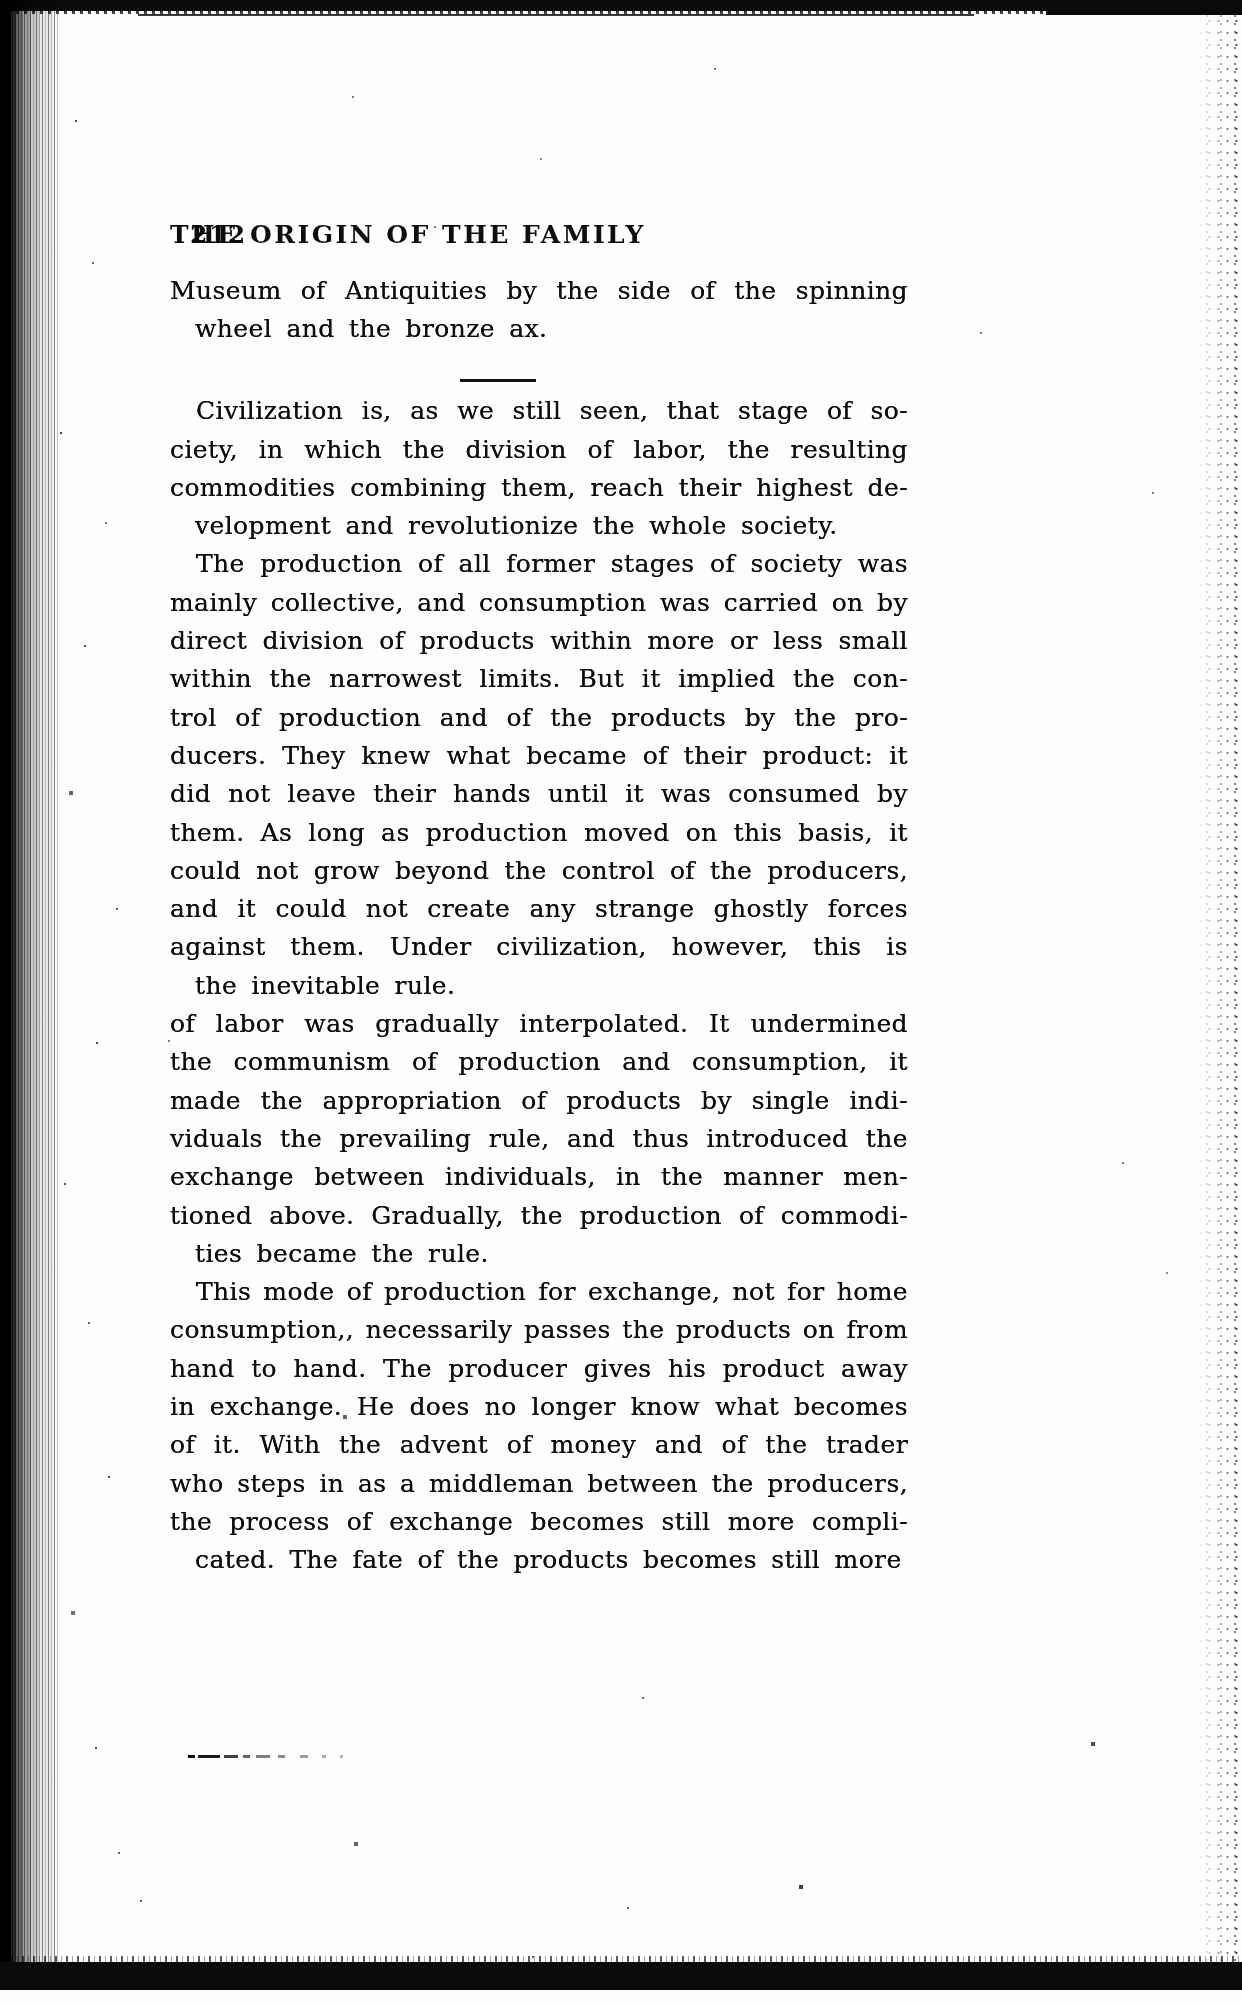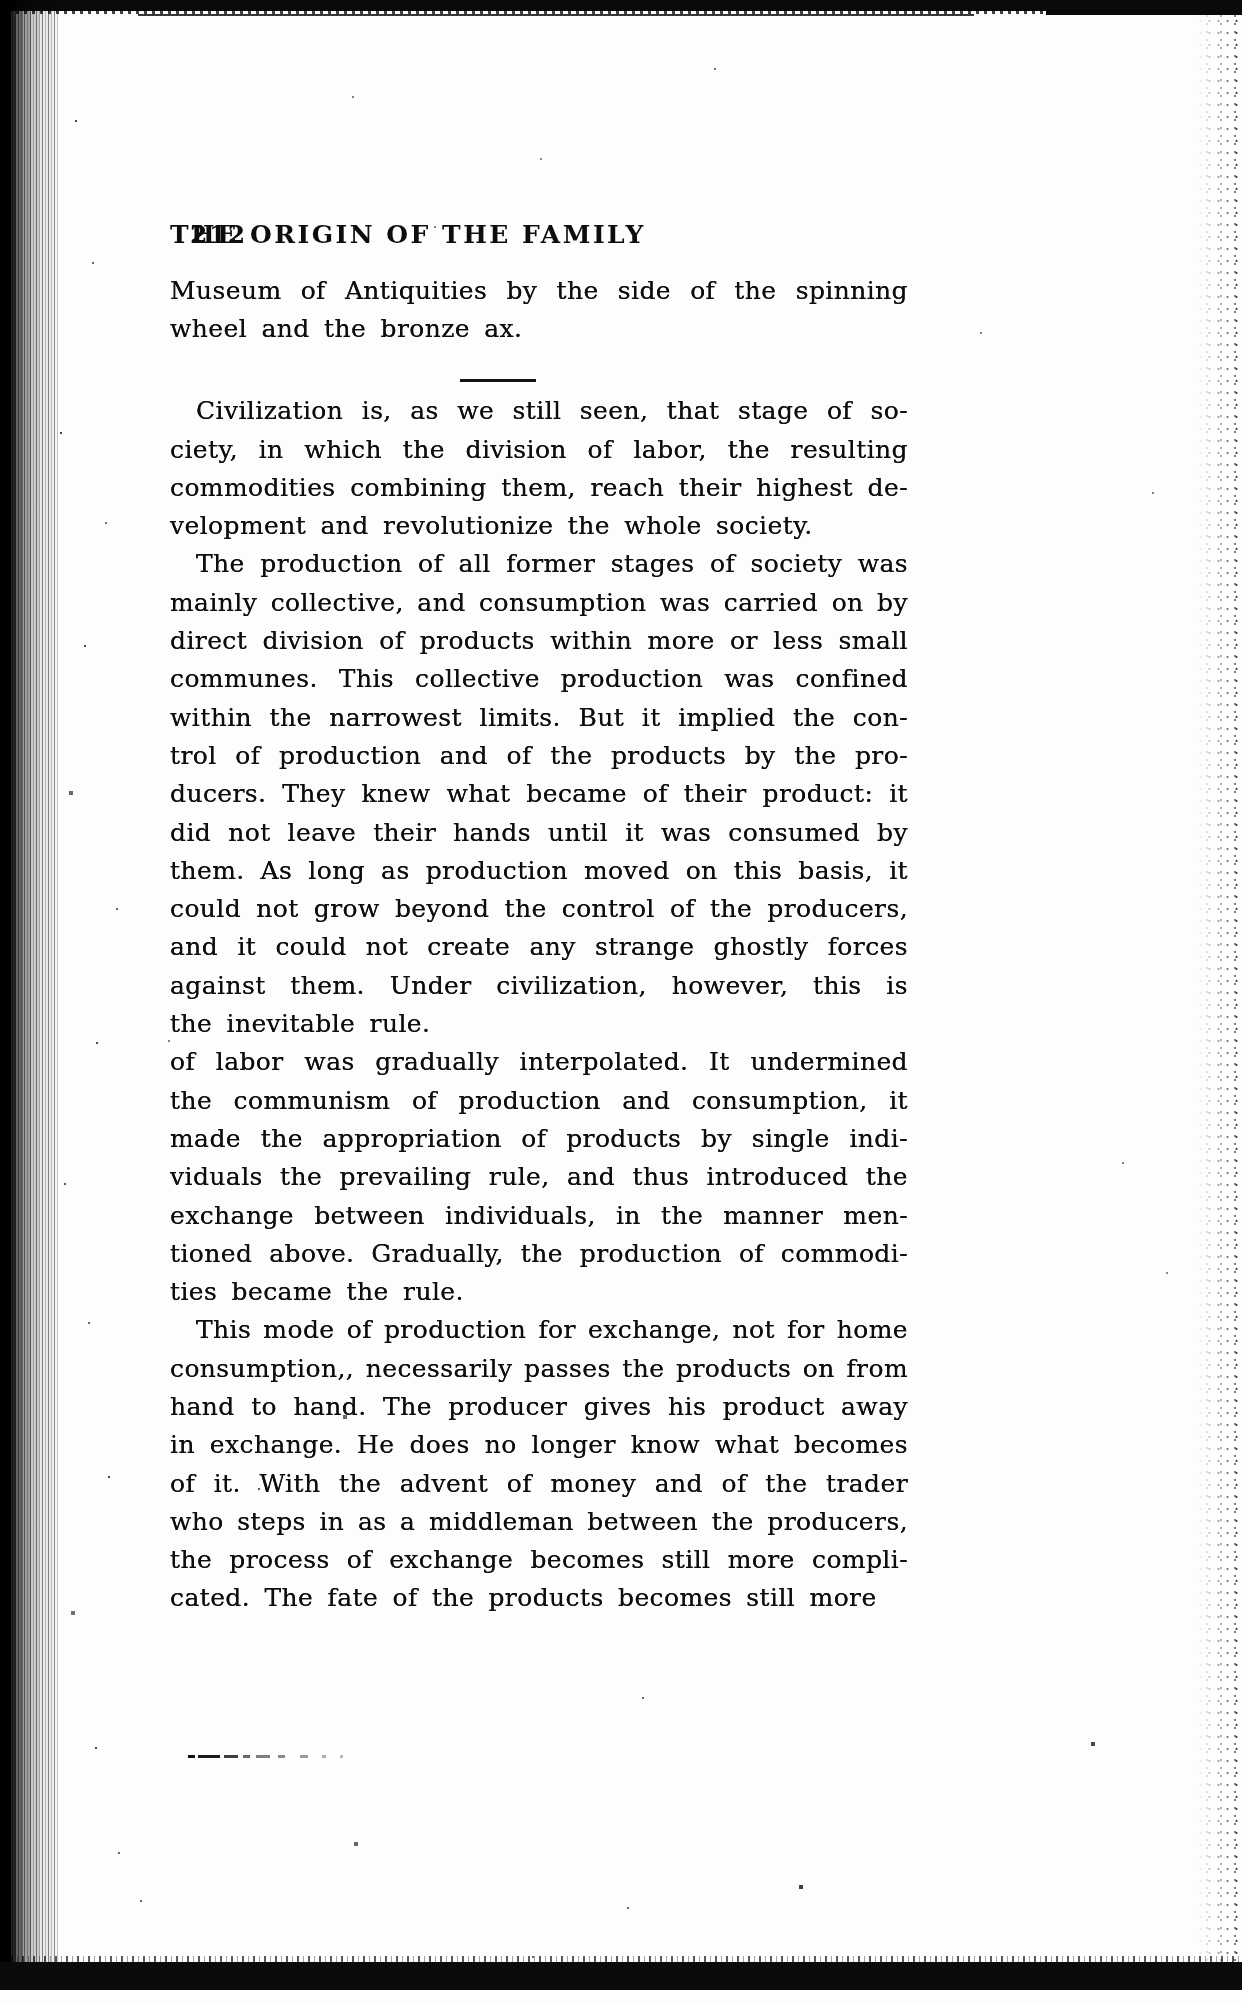--- a/index.html
+++ b/index.html
@@ -41,21 +41,21 @@
   .pagenum { position: absolute; left: 20px; top: 0; letter-spacing: 1.5px; }
   .runtitle { display: block; letter-spacing: 2.5px; }
 
   
   #text-body { position: absolute; top: 272px; left: 170px; width: 738px;
     font-weight: normal; font-size: 25px;
     text-shadow: 0 0 0.6px rgba(0,0,0,.85); }
   .line { height: 38.3px; line-height: 38.3px;
     text-align: justify; text-align-last: justify;
     letter-spacing: 0.4px; }
-  .line.end { text-align-last: left; word-spacing: 6px; }
+  .line.end { text-align-last: left; word-spacing: 6px; margin-left: 25px; }
   .line.indent { text-indent: 26px; }
   .divider { margin: 30px 0 10.7px 290px; width: 76px; height: 0; border-top: 3px solid #141414; }
 
   
   .pencil-mark { position: absolute; top: 1755px; left: 188px; width: 165px; height: 3px;
     background: linear-gradient(90deg,
       #111 0 7px, transparent 7px 10px,
       #1c1c1c 10px 32px, transparent 32px 36px,
       rgba(0,0,0,.75) 36px 50px, transparent 50px 55px,
       rgba(0,0,0,.6) 55px 62px, transparent 62px 68px,
@@ -114,21 +114,20 @@
       <div>
         <div class="line indent">Civilization is, as we still seen, that stage of so-</div>
         <div class="line">ciety, in which the division of labor, the resulting</div>
         <div class="line">commodities combining them, reach their highest de-</div>
         <div class="line end">velopment and revolutionize the whole society.</div>
       </div>
       <div>
         <div class="line indent">The production of all former stages of society was</div>
         <div class="line">mainly collective, and consumption was carried on by</div>
         <div class="line">direct division of products within more or less small</div>
-        <div class="line">communes. This collective production was confined</div>
         <div class="line">within the narrowest limits. But it implied the con-</div>
         <div class="line">trol of production and of the products by the pro-</div>
         <div class="line">ducers. They knew what became of their product: it</div>
         <div class="line">did not leave their hands until it was consumed by</div>
         <div class="line">them. As long as production moved on this basis, it</div>
         <div class="line">could not grow beyond the control of the producers,</div>
         <div class="line">and it could not create any strange ghostly forces</div>
         <div class="line">against them. Under civilization, however, this is</div>
         <div class="line end">the inevitable rule.</div>
       </div>

